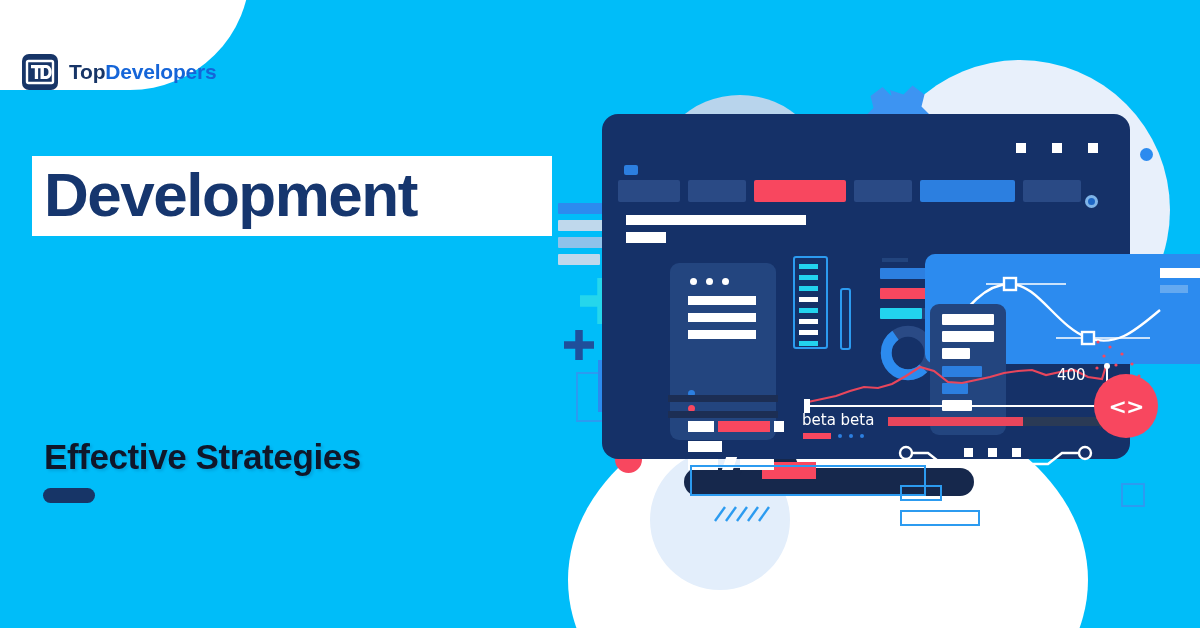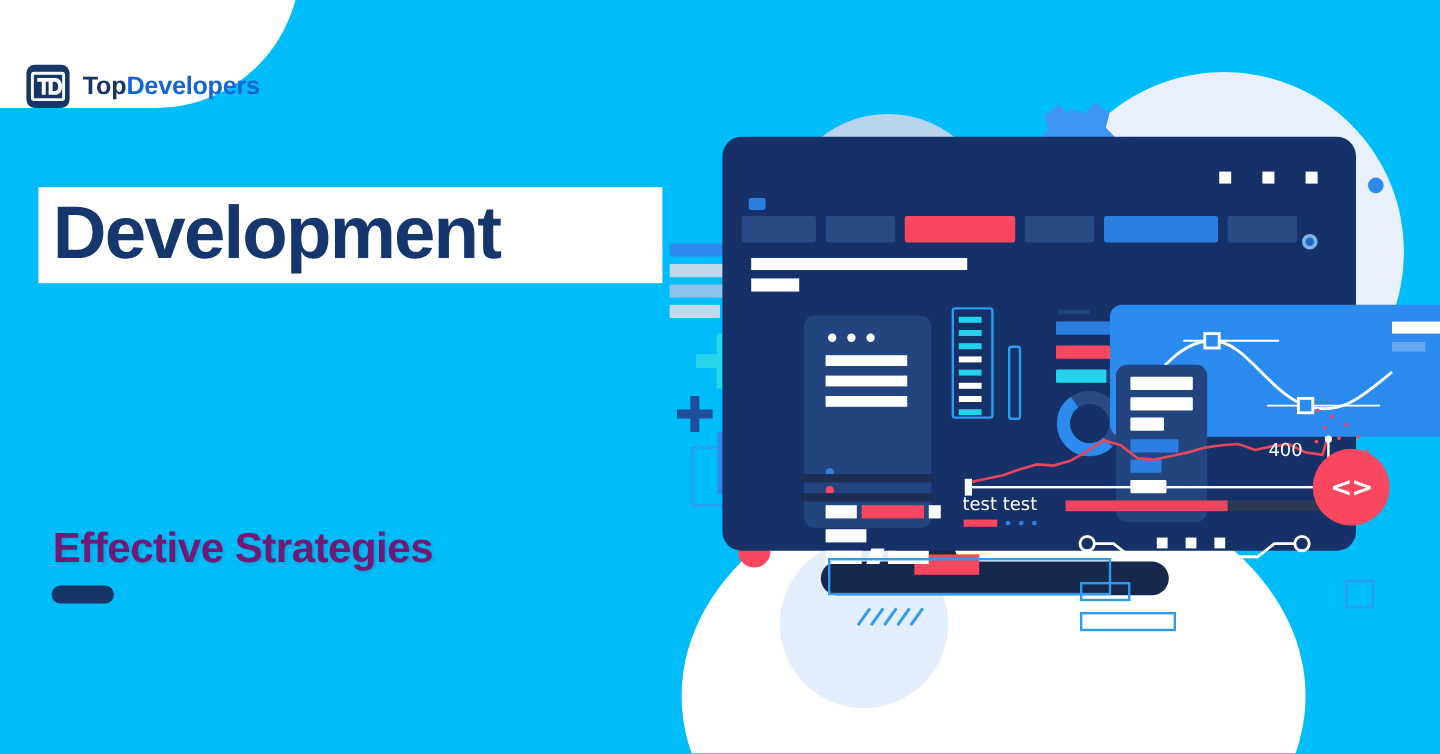--- a/index.html
+++ b/index.html
@@ -48,21 +48,21 @@
     letter-spacing:-1.5px;
     padding:8px 12px 10px 12px;
     white-space:nowrap;
   }
   .hl-wrap{ display:block; }
   .hl-wrap + .hl-wrap { margin-top:9px;text-align:center; }
   .hl-2 .hl-line, .hl-3 .hl-line { min-width:520px; }
 
   .subtitle{
     position:absolute; left:44px; top:437px;
-    color:#701a75; font-weight:700; font-size:35px;
+    color:#0f172a; font-weight:700; font-size:35px;
     letter-spacing:-.4px;
     text-shadow:2px 2px 3px rgba(0,60,110,.18);
     white-space:nowrap;
   }
   .rule-bar{
     position:absolute; left:43px; top:488px;
     width:52px; height:15px; border-radius:8px; background:#173567;
   }
 
   
@@ -316,21 +316,21 @@
     <svg class="abs" style="left:262px;top:358px;width:310px;height:50px;" viewBox="0 0 310 50">
       <polyline fill="none" stroke="#E8465C" stroke-width="2.2" points="6,44 20,41 34,38 48,33 62,29 76,30 90,26 104,18 118,9 132,13 146,24 160,25 174,22 188,19 202,15 216,13 230,12 244,17 258,14 272,12 286,19 300,21 304,8"></polyline>
     </svg>
     <div class="abs" style="left:266px;top:405px;width:306px;height:2px;background:#ffffff;"></div>
     <div class="abs" style="left:264px;top:399px;width:6px;height:14px;background:#ffffff;"></div>
     <div class="abs" style="left:566px;top:399px;width:6px;height:14px;background:#ffffff;"></div>
     <div class="abs" style="left:566px;top:366px;width:2px;height:38px;background:#ffffff;"></div>
     <div class="abs" style="left:564px;top:363px;width:6px;height:6px;border-radius:50%;background:#ffffff;"></div>
     <div class="abs chart-label">400</div>
 
-    <div class="abs beta-label">test test</div>
+    <div class="abs beta-label">beta beta</div>
     <div class="abs beta-underline"></div>
     <svg class="abs beta-dots" viewBox="0 0 26 4">
       <circle cx="2" cy="2" r="2" fill="#2C7FE0"></circle>
         <circle cx="13" cy="2" r="2" fill="#2C7FE0"></circle>
         <circle cx="24" cy="2" r="2" fill="#2C7FE0"></circle>
     </svg>
     <div class="abs pbar-track"></div>
     <div class="abs pbar-fill"></div>
     <svg class="abs" style="left:558px;top:415px;width:30px;height:14px;" viewBox="0 0 30 14">
       <g stroke="#2A3A55" stroke-width="2">

